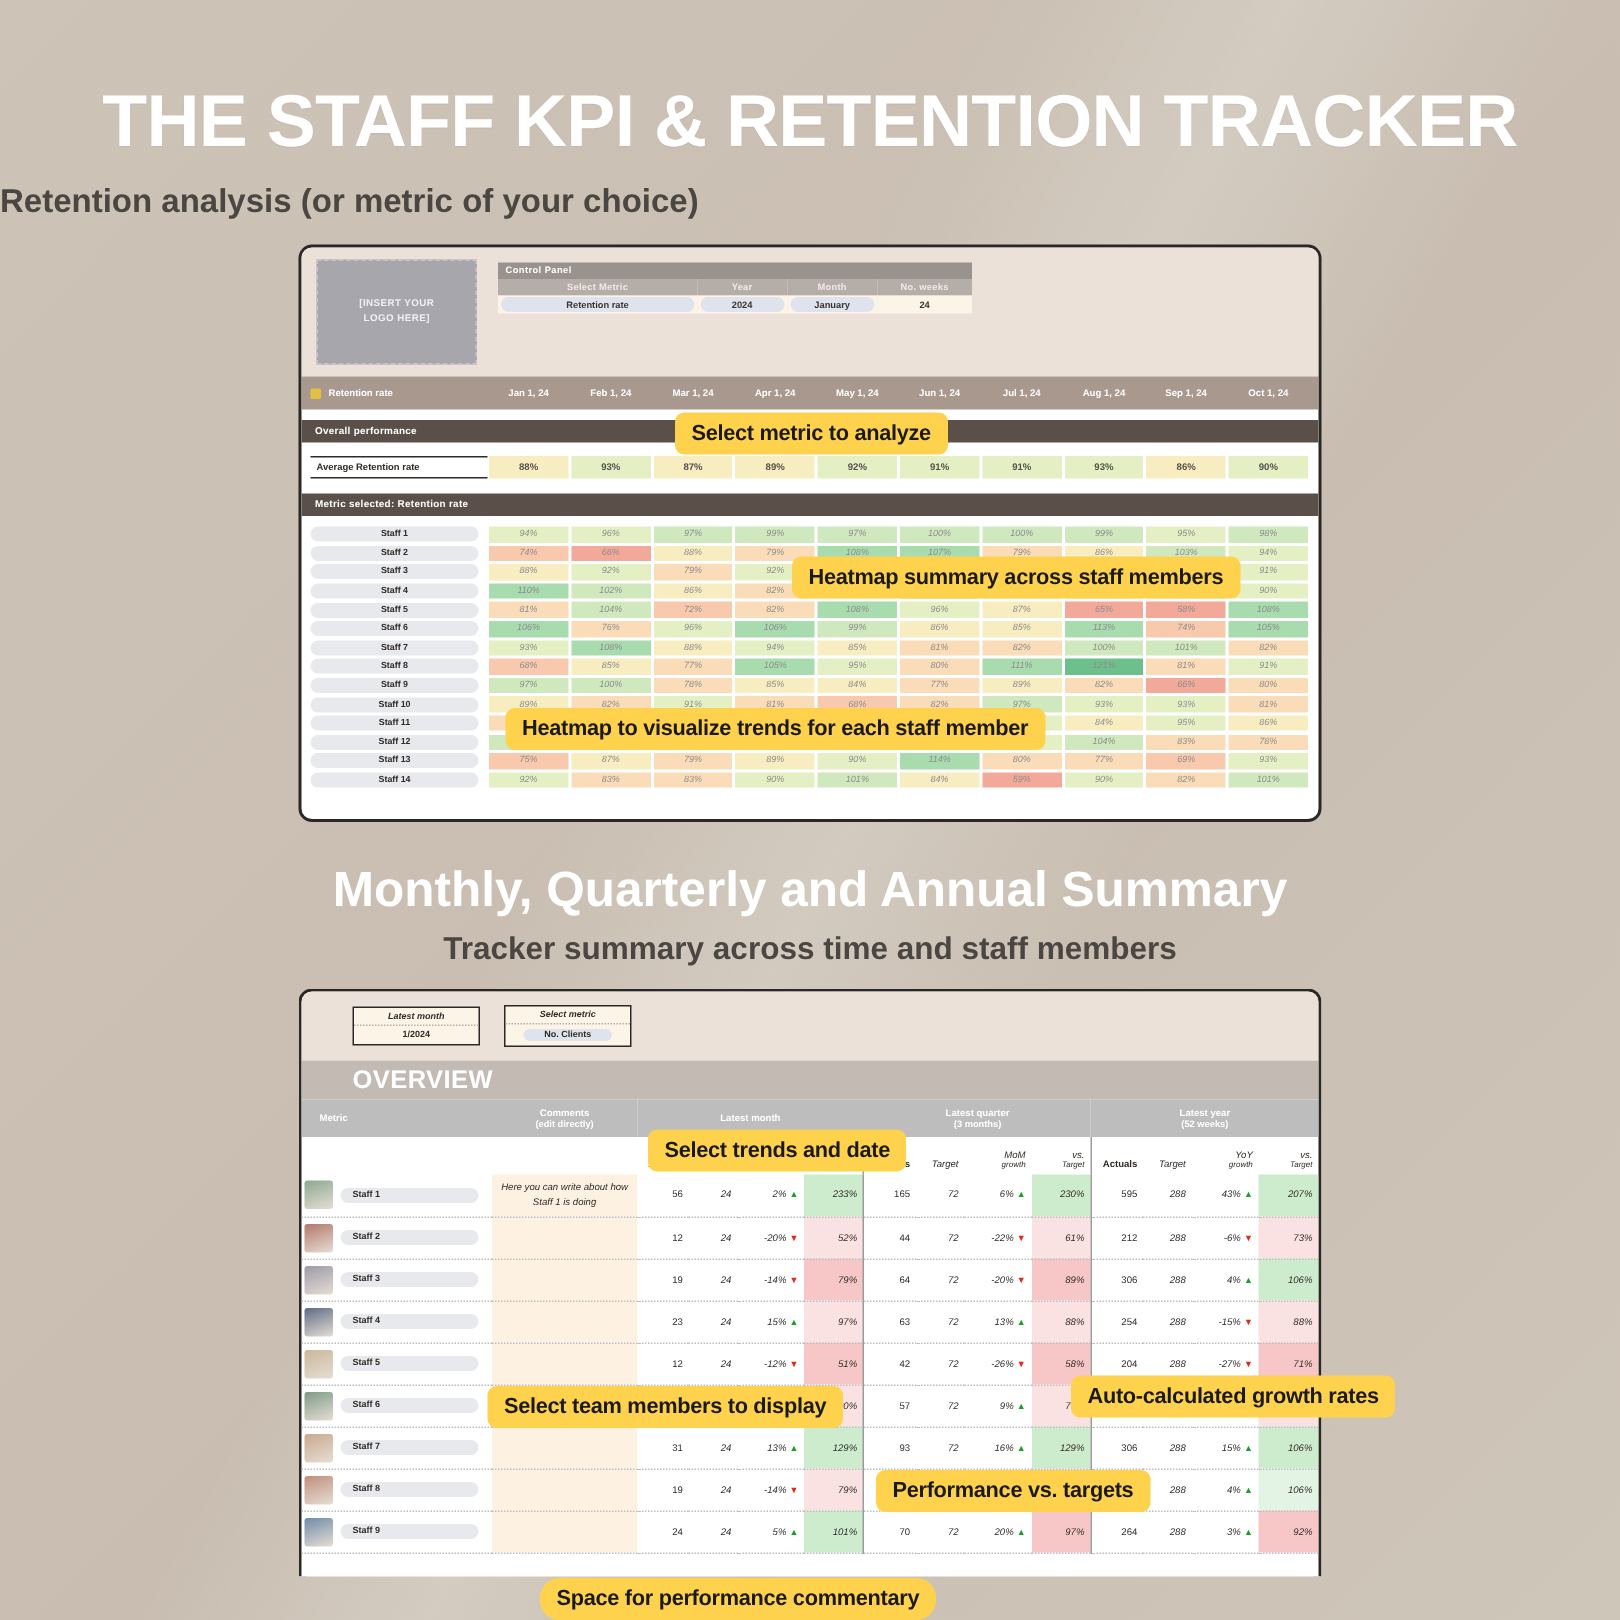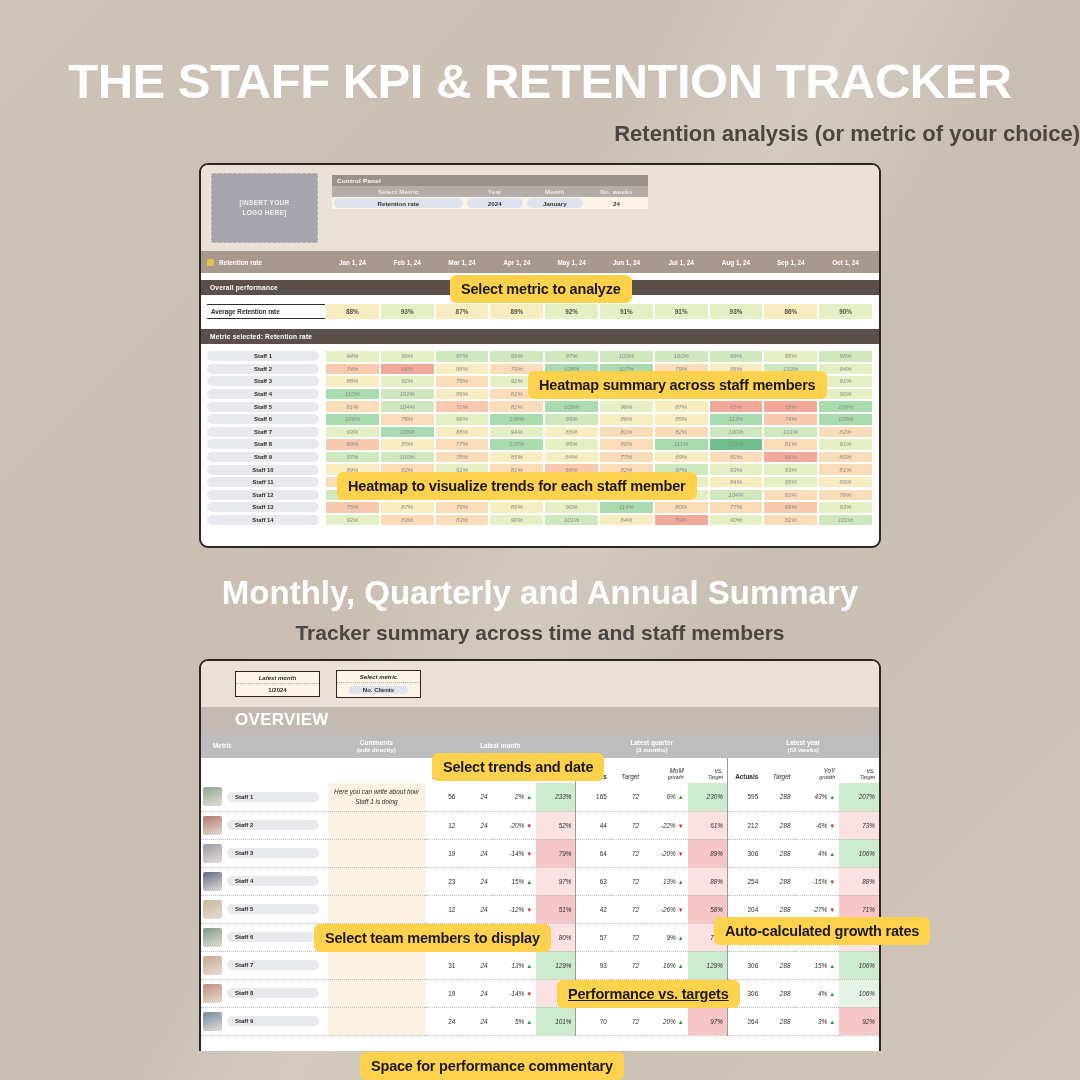--- a/index.html
+++ b/index.html
@@ -30,21 +30,21 @@
     text-shadow:0 1px 1px rgba(0,0,0,.05);
   }
   .sub1{
     text-align:center;
     color:#ffffff;
     font-size:28px;
     font-weight:bold;
     margin-top:18px;
   }
   .sub2{
-    text-align:right;
+    text-align:left;
     color:#4a4642;
     font-size:22px;
     font-weight:bold;
     margin-top:12px;
   }
   .sec2-title{
     text-align:center;color:#ffffff;font-size:33px;font-weight:bold;margin-top:26px;
   }
   .sec2-sub{
     text-align:center;color:#4a4642;font-size:21px;font-weight:bold;margin-top:9px;
@@ -710,21 +710,21 @@
   <div id="callout-layer">
       <div class="leader"></div>
       <div class="callout" style="left: 450px; top: 222px;">Select metric to analyze</div>
       <div class="leader"></div>
       <div class="callout" style="left: 528px; top: 318px;">Heatmap summary across staff members</div>
       <div class="leader"></div>
       <div class="callout" style="left: 337px; top: 419px;">Heatmap to visualize trends for each staff member</div>
       <div class="leader"></div>
       <div class="callout" style="left: 432px; top: 700px;">Select trends and date</div>
       <div class="leader"></div>
-      <div class="callout" style="left: 314px; top: 871px;">Select team members to display</div>
+      <div class="callout" style="left: 325px; top: 871px;">Select team members to display</div>
       <div class="leader"></div>
       <div class="callout" style="left: 714px; top: 864px;">Auto-calculated growth rates</div>
       <div class="leader"></div>
-      <div class="callout" style="left: 557px; top: 927px; text-decoration: underline;">Performance vs. targets</div>
+      <div class="callout" style="left: 584px; top: 927px;">Performance vs. targets</div>
       <div class="leader"></div>
-      <div class="callout" style="left: 360px; top: 999px;">Space for performance commentary</div>
+      <div class="callout" style="left: 360px; top: 999px; border-radius: 13px;">Space for performance commentary</div>
     </div>
 </div>
 
 </body></html>

